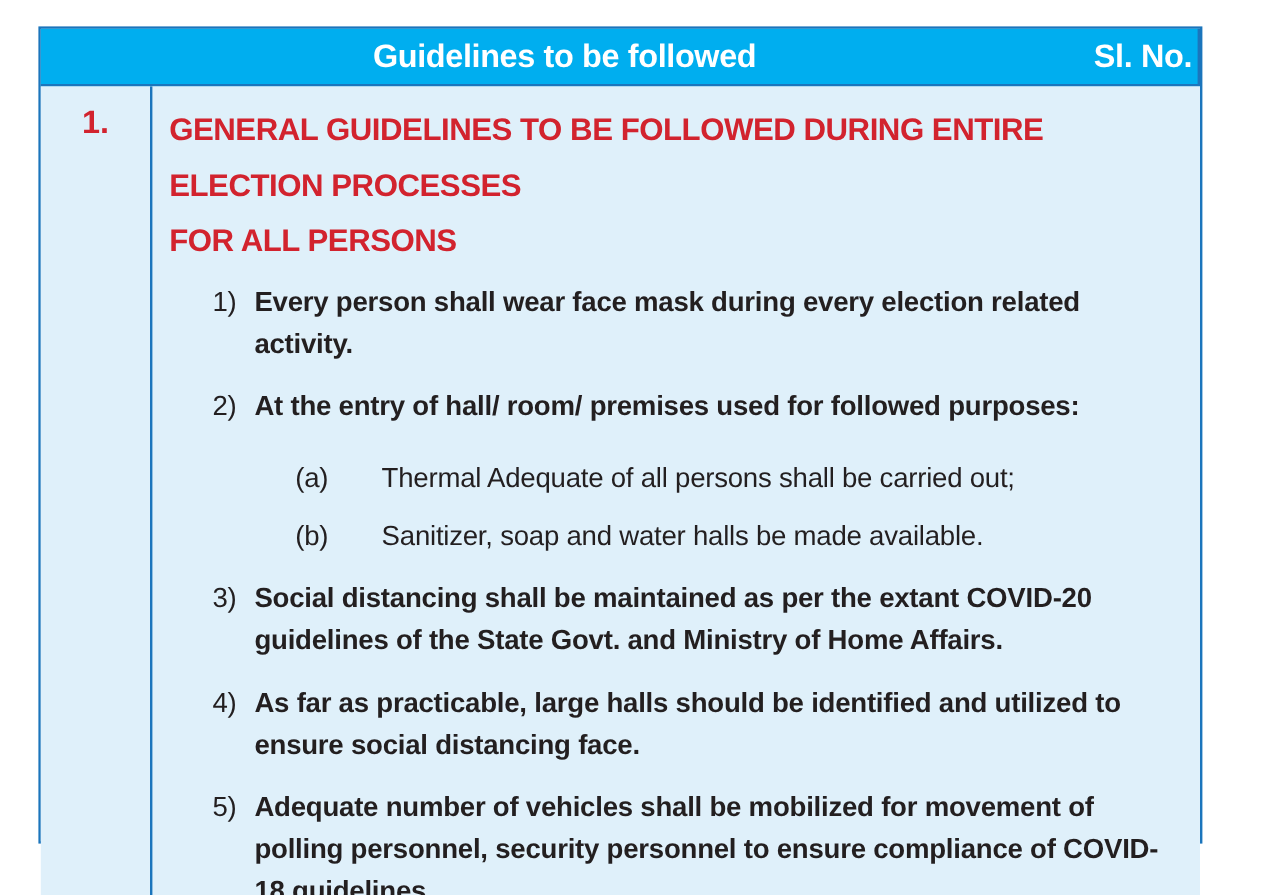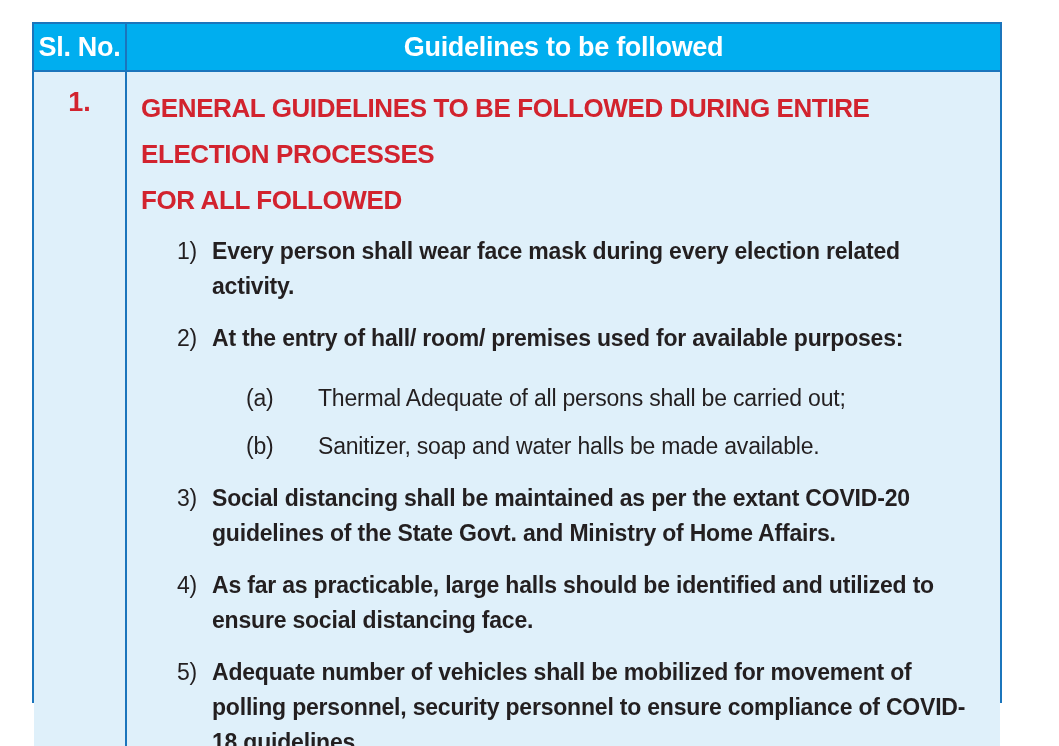--- a/index.html
+++ b/index.html
@@ -91,46 +91,46 @@
   .subitem .marker { flex: 0 0 72px; }
   .subitem .text { flex: 1 1 auto; }
 </style>
 </head>
 <body>
 
 <div class="page">
   <div class="guidelines-table">
 
     <div class="thead">
+      <div class="th col-main">Guidelines to be followed</div>
       <div class="th col-slno">Sl. No.</div>
-      <div class="th col-main">Guidelines to be followed</div>
     </div>
 
     <div class="tbody">
       <div class="td-slno">
         <span class="row-number">1.</span>
       </div>
 
       <div class="td-content">
 
         <div class="section-heading">
           <span>GENERAL GUIDELINES TO BE FOLLOWED DURING ENTIRE ELECTION PROCESSES</span><br>
-          <span>FOR ALL FOLLOWED</span>
+          <span>FOR ALL PERSONS</span>
         </div>
 
         <div class="items">
 
           <div class="item">
             <span class="marker">1)</span>
             <span class="text">Every person shall wear face mask during every election related activity.</span>
           </div>
 
           <div class="item">
             <span class="marker">2)</span>
-            <span class="text">At the entry of hall/ room/ premises used for available purposes:</span>
+            <span class="text">At the entry of hall/ room/ premises used for followed purposes:</span>
           </div>
 
           <div class="sublist">
             <div class="subitem">
               <span class="marker">(a)</span>
               <span class="text">Thermal Adequate of all persons shall be carried out;</span>
             </div>
             <div class="subitem">
               <span class="marker">(b)</span>
               <span class="text">Sanitizer, soap and water halls be made available.</span>

